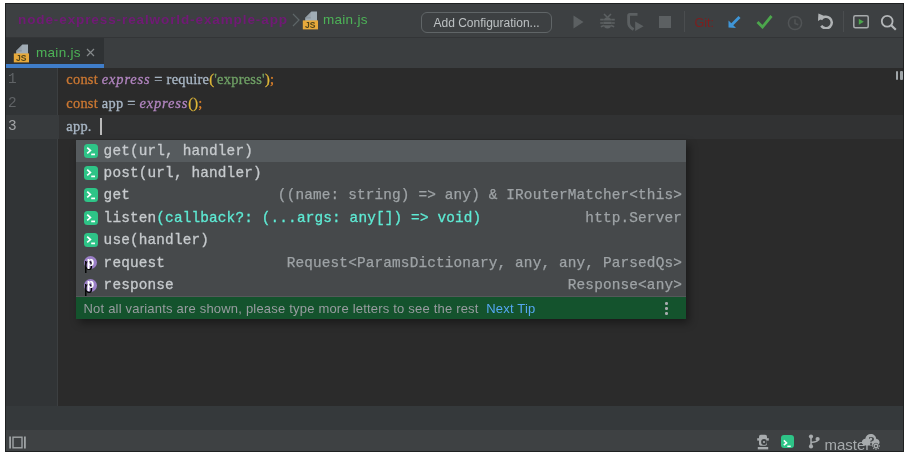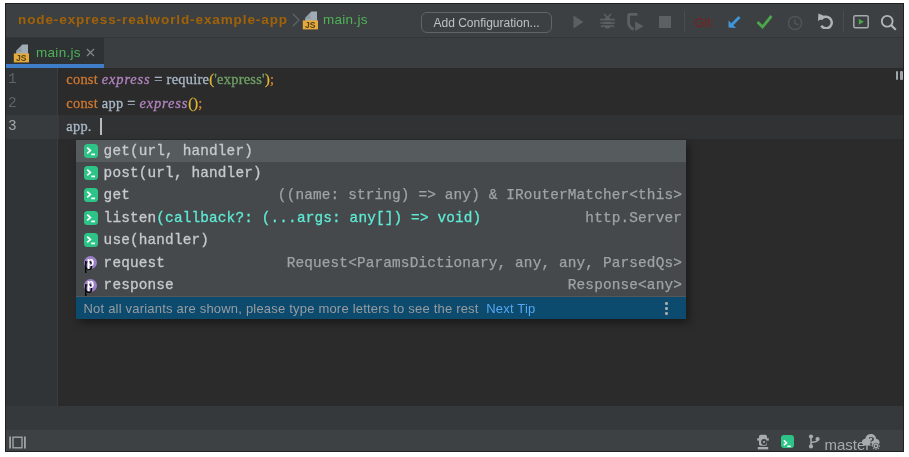--- a/index.html
+++ b/index.html
@@ -23,40 +23,40 @@
 .semi { color:#e0822a; }
 #popup { position:absolute; left:76px; top:139.5px; width:610px; height:179.3px; background:#46494b; box-shadow:3px 4px 8px rgba(0,0,0,0.4); }
 .prow { position:absolute; left:0; width:610px; height:22.4px; }
 .prow.sel { background:#565b5e; }
 .ptxt { position:absolute; left:27.6px; top:0; height:22.4px; line-height:22.4px; font-family:"Liberation Mono",monospace; font-size:14.4px; color:#c6cacd; white-space:pre; letter-spacing:0.15px; -webkit-text-stroke:0.3px currentColor; }
 .ptail { color:#5eead4; }
 .pright { position:absolute; right:4px; top:0; height:22.4px; line-height:22.4px; font-family:"Liberation Mono",monospace; font-size:14.4px; color:#9ea3a6; white-space:pre; letter-spacing:0.15px; -webkit-text-stroke:0.25px currentColor; }
 .micon { position:absolute; left:7.5px; top:4.2px; width:14px; height:14px; border-radius:3.5px; background:#2ec487; }
 .picon { position:absolute; left:8px; top:4.7px; width:13px; height:13px; border-radius:50%; background:#9b7fc7; }
 .picon::after { content:"p"; position:absolute; left:0; top:-0.5px; width:13px; text-align:center; color:#ffffff; font-family:"Liberation Mono",monospace; font-size:12.5px; font-weight:bold; line-height:14px; }
-#pfooter { position:absolute; left:0; top:156.9px; width:610px; height:22.4px; background:#0c4a6e; border-top:1px solid #55585a; }
+#pfooter { position:absolute; left:0; top:156.9px; width:610px; height:22.4px; background:#14532d; border-top:1px solid #55585a; }
 #band { position:absolute; left:6px; top:406px; width:897px; height:23.6px; background:#35393b; }
 #statusbar { position:absolute; left:6px; top:429.6px; width:897px; height:21.9px; background:#3e4143; }
 .sbtext { color:#a7abad; font-size:11.5px; }
 </style>
 </head>
 <body>
 <div id="frame"></div>
 <div id="titlebar"></div>
 <div id="tabstrip"></div>
 <div id="tab"></div>
 <div id="tabline"></div>
 <div id="editor"></div>
 <div id="gutter"></div>
 <div id="caretrow"></div>
 <div class="abs" style="left:6px; top:115px; width:53px; height:23.5px; background:#383b3d;"></div>
 <div id="band"></div>
 <div id="statusbar"></div>
 
-<div class="abs" style="left:18px; top:12px; font-size:13.5px; line-height:15px; font-weight:bold; color:#a16207; letter-spacing:0.9px;">node-express-realworld-example-app</div>
+<div class="abs" style="left:18px; top:12px; font-size:13.5px; line-height:15px; font-weight:bold; color:#701a75; letter-spacing:0.9px;">node-express-realworld-example-app</div>
 <svg class="abs" style="left:290.5px; top:13px;" width="10" height="14" viewBox="0 0 10 14">
     <path d="M2 1 L8 7 L2 13" stroke="#5e6668" stroke-width="1.2" fill="none"></path>
   </svg>
 <svg class="abs" style="left:302px; top:10.5px;" width="19" height="19" viewBox="0 0 19 19">
   <polygon points="3.2,6.8 9.4,0.6 15,0.6 15,11 3.2,11" fill="#a0acb5"></polygon>
   <polygon points="4.4,6.2 8.8,1.8 8.8,6.2" fill="#c0cad1"></polygon>
   <polygon points="3.2,6.8 8.8,1.2 8.8,7.4 3.2,7.4" fill="#77828b" opacity="0.55"></polygon>
   <rect x="0.8" y="9.4" width="15.2" height="9" fill="#e7a93b"></rect>
   <text x="8.3" y="17.2" font-size="8.5" font-weight="bold" fill="#50441a" text-anchor="middle" font-family="Liberation Sans">JS</text>
 </svg>

